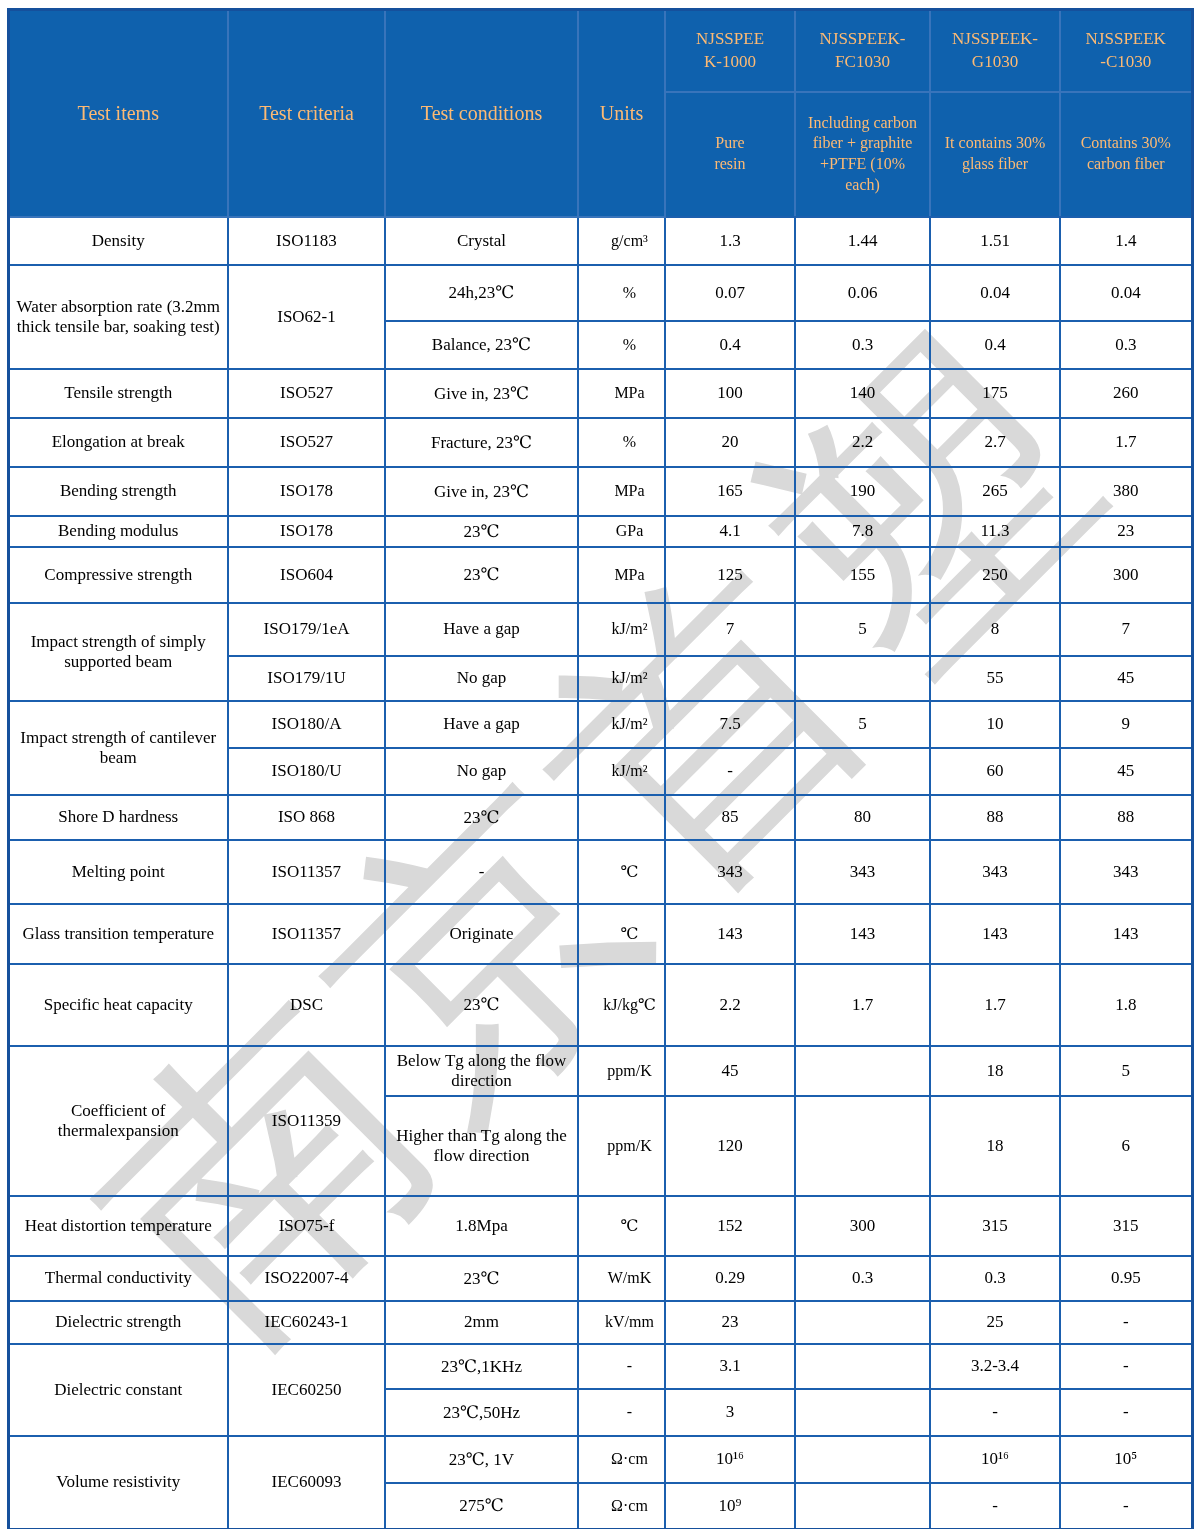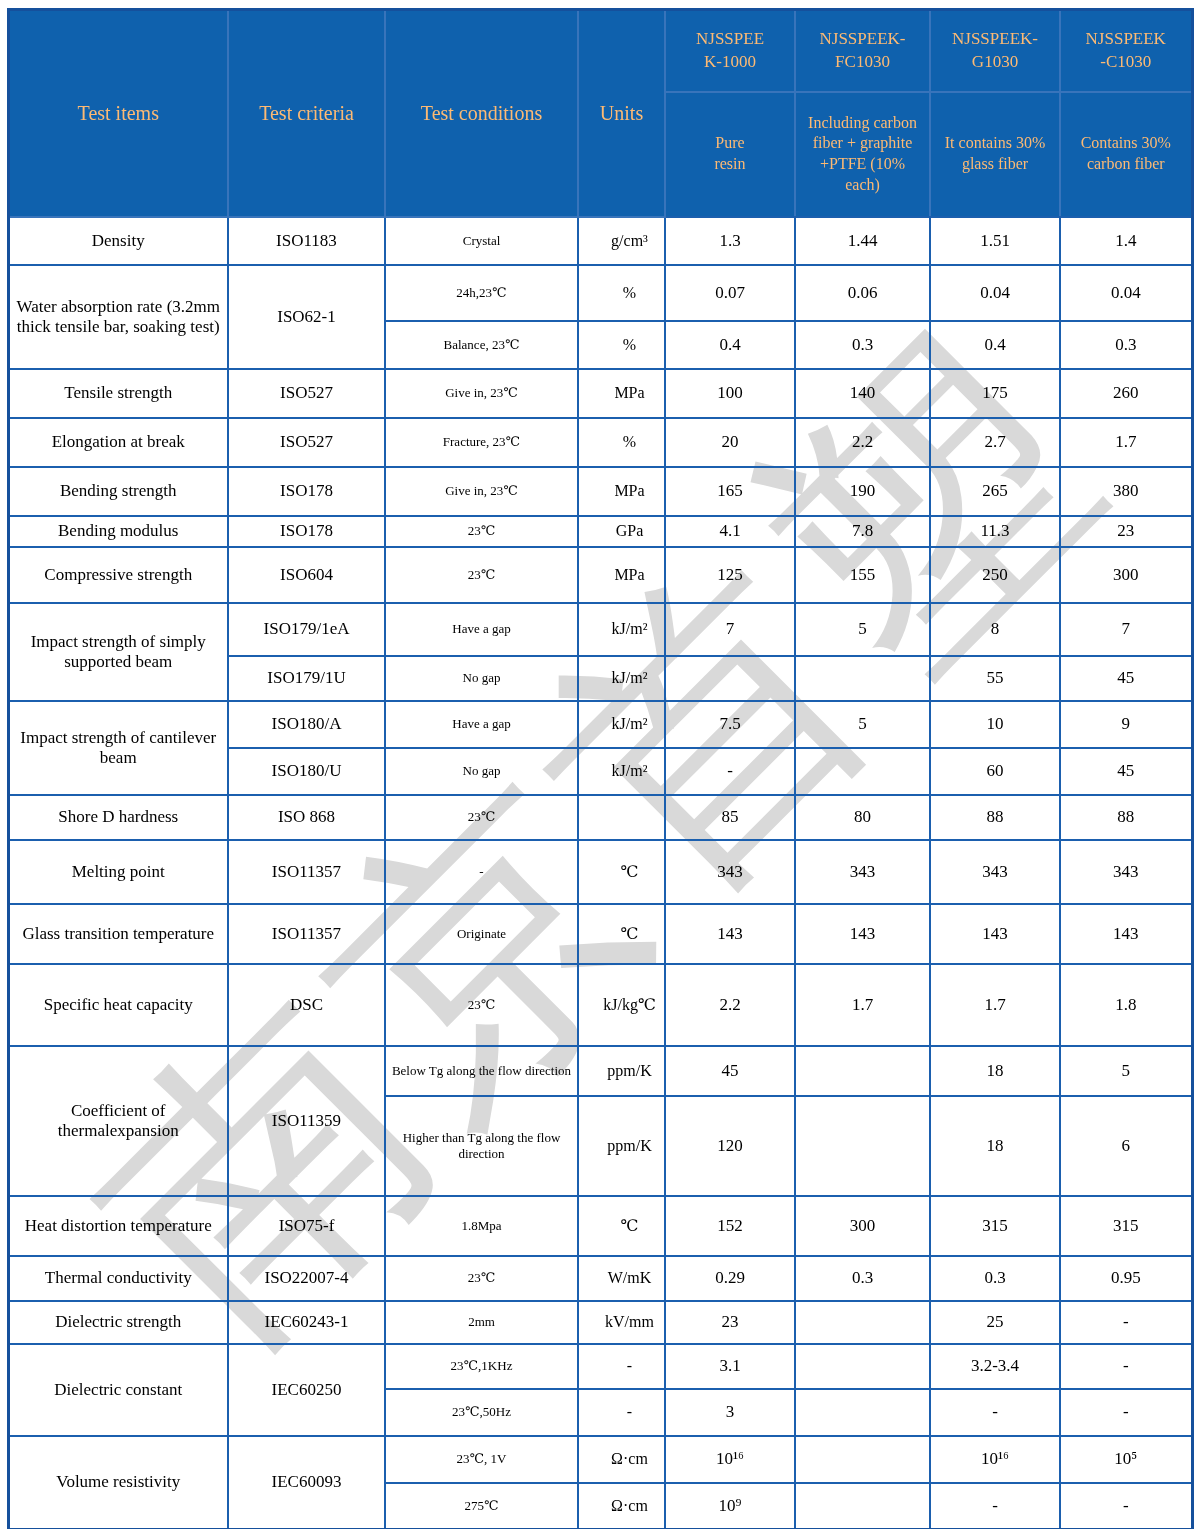--- a/index.html
+++ b/index.html
@@ -32,21 +32,21 @@
   }
   table.props thead th{
     background:#0f61ad;color:#fdba74;font-weight:normal;
     border-color:#3874bb;
   }
   table.props thead th.static-h{font-size:20px;}
   table.props thead th.prod-name{font-size:17px;line-height:1.35;}
   table.props thead th.prod-desc{font-size:16px;line-height:1.3;padding:20px 6px;}
   table.props thead tr.hdr-desc th{border-bottom-color:#1b5fae;}
   table.props td.unit-cell{font-size:16px;padding-left:20px;}
-  table.props td.cond-cell{font-size:13px;}
+  table.props td.cond-cell{font-size:17px;}
 </style>
 </head>
 <body>
 
 <div class="watermark">南京首塑</div>
 
 <table class="props">
   <colgroup>
       <col style="width: 220px;">
       <col style="width: 157px;">

